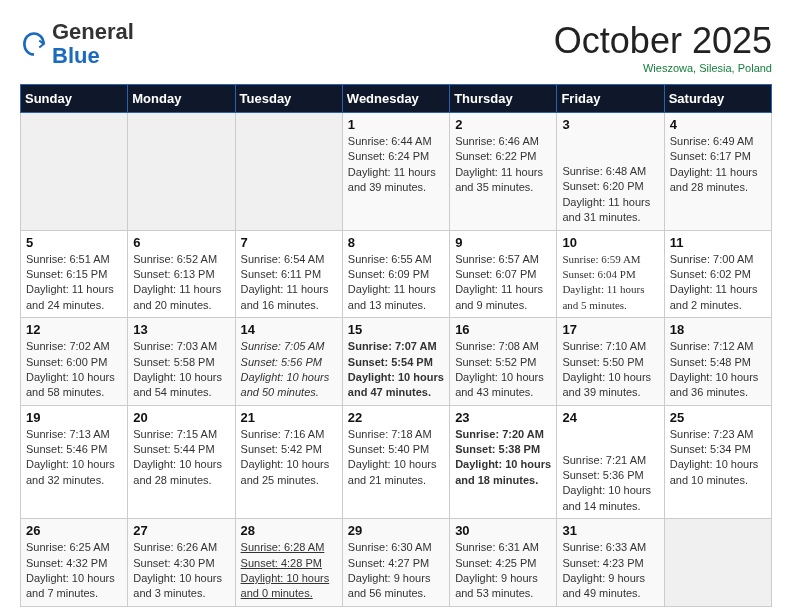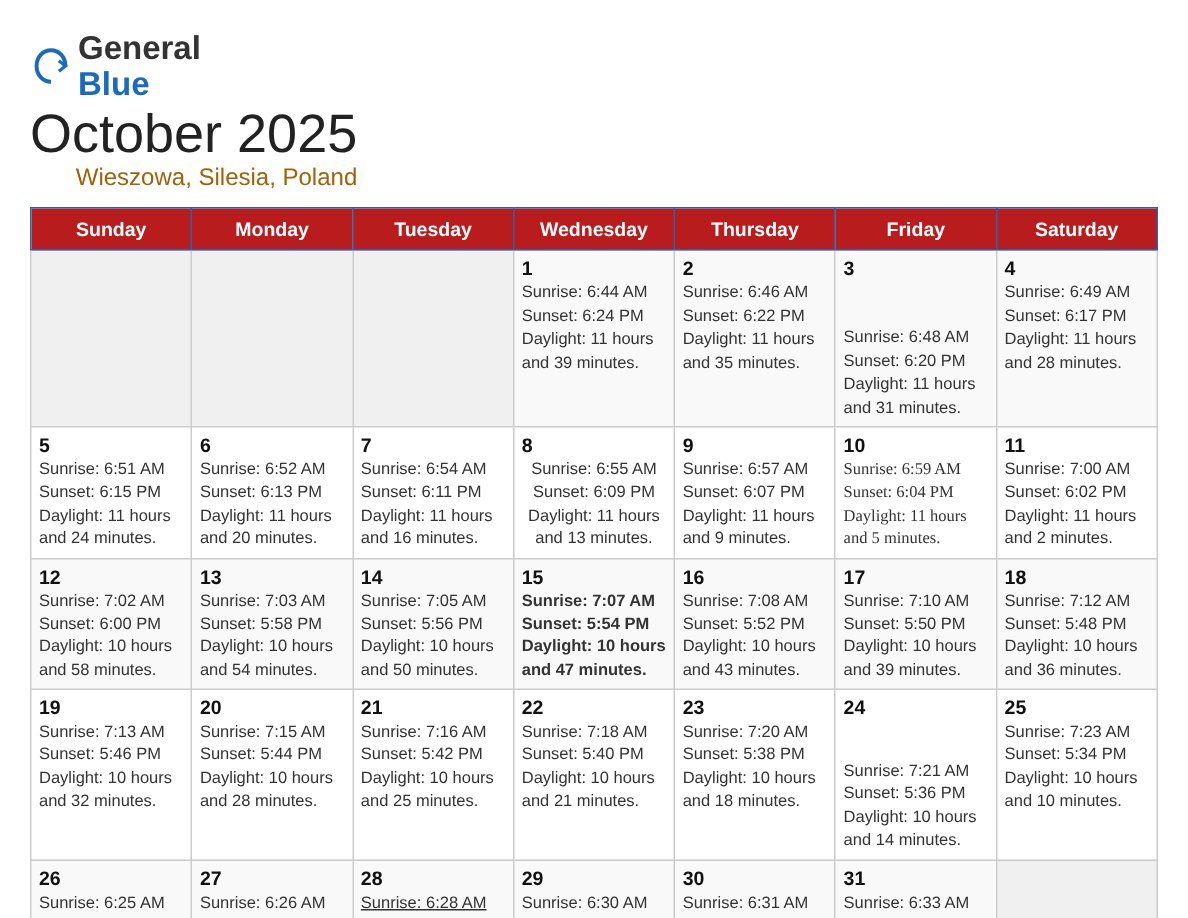--- a/index.html
+++ b/index.html
@@ -8,21 +8,20 @@
       background: #fff;
       width: 792px;
       min-height: 612px;
       padding: 20px;
     }
     .header {
       display: flex;
       justify-content: space-between;
       align-items: flex-start;
       margin-bottom: 10px;
-      flex-direction: column;
     }
     .logo {
       display: flex;
       align-items: center;
       gap: 4px;
     }
     .logo-text {
       font-size: 22px;
       font-weight: bold;
       line-height: 1.1;
@@ -35,34 +34,34 @@
     }
     .title-block {
       text-align: right;
     }
     .month-title {
       font-size: 36px;
       font-weight: normal;
       color: #222;
     }
     .subtitle {
-      font-size: 16px;
-      color: #a16207;
+      font-size: 11px;
+      color: #15803d;
     }
     table {
       width: 100%;
       border-collapse: collapse;
       table-layout: fixed;
     }
     thead tr th {
-      background: #b91c1c;
+      background: #0f172a;
       color: #fff;
       font-size: 13px;
       padding: 6px 4px;
-      text-align: center;
+      text-align: left;
       border: 1px solid #2962b0;
     }
     tbody tr td {
       border: 1px solid #ccc;
       vertical-align: top;
       padding: 4px 5px;
       font-size: 11px;
       color: #222;
       min-height: 80px;
       background: #fff;
@@ -168,21 +167,21 @@
         </td>
         <td>
           <div class="day-number">7</div>
           <div class="day-info" style="white-space: pre-line;">Sunrise: 6:54 AM
 Sunset: 6:11 PM
 Daylight: 11 hours
 and 16 minutes.</div>
         </td>
         <td>
           <div class="day-number">8</div>
-          <div class="day-info" style="white-space: pre-line; text-align: center;">Sunrise: 6:55 AM
+          <div class="day-info" style="white-space: pre-line;">Sunrise: 6:55 AM
 Sunset: 6:09 PM
 Daylight: 11 hours
 and 13 minutes.</div>
         </td>
         <td>
           <div class="day-number">9</div>
           <div class="day-info" style="white-space: pre-line;">Sunrise: 6:57 AM
 Sunset: 6:07 PM
 Daylight: 11 hours
 and 9 minutes.</div>
@@ -212,21 +211,21 @@
         </td>
         <td>
           <div class="day-number">13</div>
           <div class="day-info" style="white-space: pre-line;">Sunrise: 7:03 AM
 Sunset: 5:58 PM
 Daylight: 10 hours
 and 54 minutes.</div>
         </td>
         <td>
           <div class="day-number">14</div>
-          <div class="day-info" style="white-space: pre-line;">Sunrise: 7:05 AM
+          <div class="day-info" style="white-space: pre-line; font-style: italic;">Sunrise: 7:05 AM
 Sunset: 5:56 PM
 Daylight: 10 hours
 and 50 minutes.</div>
         </td>
         <td>
           <div class="day-number">15</div>
           <div class="day-info" style="white-space: pre-line; font-weight: bold;">Sunrise: 7:07 AM
 Sunset: 5:54 PM
 Daylight: 10 hours
 and 47 minutes.</div>
@@ -277,21 +276,21 @@
         </td>
         <td>
           <div class="day-number">22</div>
           <div class="day-info" style="white-space: pre-line;">Sunrise: 7:18 AM
 Sunset: 5:40 PM
 Daylight: 10 hours
 and 21 minutes.</div>
         </td>
         <td>
           <div class="day-number">23</div>
-          <div class="day-info" style="white-space: pre-line;">Sunrise: 7:20 AM
+          <div class="day-info" style="white-space: pre-line; font-weight: bold;">Sunrise: 7:20 AM
 Sunset: 5:38 PM
 Daylight: 10 hours
 and 18 minutes.</div>
         </td>
         <td>
           <div class="day-number">24</div>
           <div class="day-info" style="white-space: pre-line; margin-top: 28px;">Sunrise: 7:21 AM
 Sunset: 5:36 PM
 Daylight: 10 hours
 and 14 minutes.</div>

